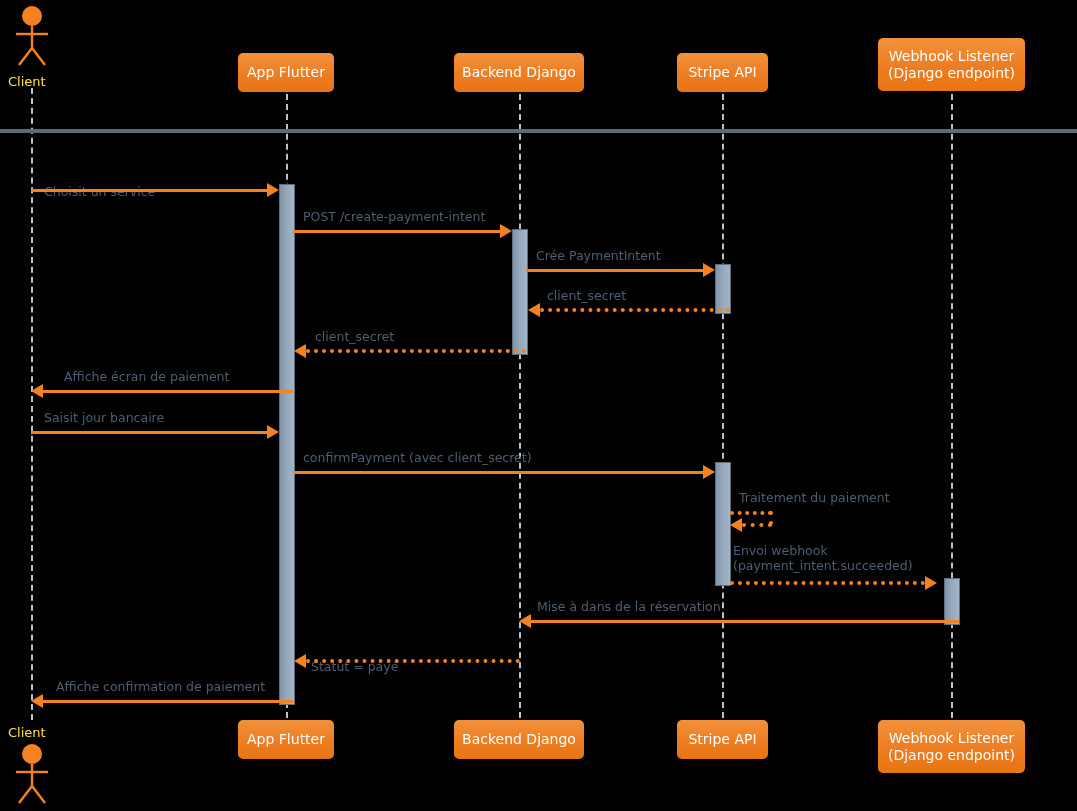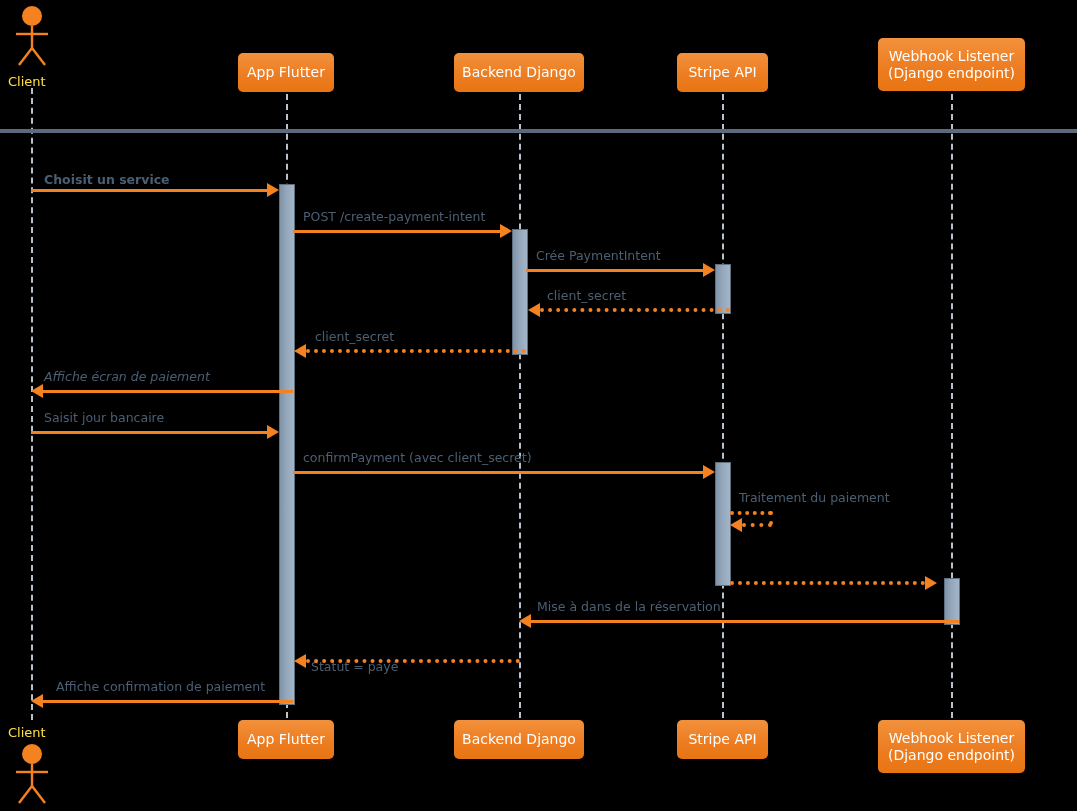--- a/index.html
+++ b/index.html
@@ -81,60 +81,64 @@
   </div>
 
   <div class="titlebar" style="top:129px;"></div>
 
   <div class="activation" style="left:279px;top:184px;height:519px;"></div>
   <div class="activation" style="left:512px;top:229px;height:124px;"></div>
   <div class="activation" style="left:715px;top:264px;height:48px;"></div>
   <div class="activation" style="left:715px;top:462px;height:122px;"></div>
   <div class="activation" style="left:944px;top:578px;height:45px;"></div>
 
-  <div class="msg-label" style="left:44px;top:172px;font-weight:bold;">Choisit un service</div>
+  <div class="msg-label" style="left:44px;top:184px;">Choisit un service</div>
   <div class="msg-line" style="left:31px;top:189px;width:240px;"></div>
   <div class="arrow arrow-r" style="left:267px;top:183px;"></div>
 
   <div class="msg-label" style="left:303px;top:209px;">POST /create-payment-intent</div>
   <div class="msg-line" style="left:293px;top:230px;width:214px;"></div>
   <div class="arrow arrow-r" style="left:500px;top:224px;"></div>
 
   <div class="msg-label" style="left:536px;top:248px;">Crée PaymentIntent</div>
   <div class="msg-line" style="left:526px;top:269px;width:184px;"></div>
   <div class="arrow arrow-r" style="left:703px;top:263px;"></div>
 
   <div class="msg-label" style="left:547px;top:288px;">client_secret</div>
   <div class="msg-dotted" style="left:540px;top:308px;width:190px;"></div>
   <div class="arrow arrow-l" style="left:528px;top:303px;"></div>
 
   <div class="msg-label" style="left:315px;top:329px;">client_secret</div>
   <div class="msg-dotted" style="left:306px;top:349px;width:220px;"></div>
   <div class="arrow arrow-l" style="left:294px;top:344px;"></div>
 
-  <div class="msg-label" style="left:44px;top:369px;font-style:italic;">Affiche écran de paiement</div>
+  <div class="msg-label" style="left:64px;top:369px;">Affiche écran de paiement</div>
   <div class="msg-line" style="left:43px;top:390px;width:250px;"></div>
   <div class="arrow arrow-l" style="left:31px;top:384px;"></div>
 
   <div class="msg-label" style="left:44px;top:410px;">Saisit jour bancaire</div>
   <div class="msg-line" style="left:31px;top:431px;width:240px;"></div>
   <div class="arrow arrow-r" style="left:267px;top:425px;"></div>
 
   <div class="msg-label" style="left:303px;top:450px;">confirmPayment (avec client_secret)</div>
   <div class="msg-line" style="left:293px;top:471px;width:417px;"></div>
   <div class="arrow arrow-r" style="left:703px;top:465px;"></div>
 
   <div class="msg-label" style="left:739px;top:490px;">Traitement du paiement</div>
   <div class="selfloop">
     <div class="sl-top" style="left:730px;top:511px;width:42px;"></div>
     <div class="sl-side" style="left:769px;top:511px;height:14px;"></div>
     <div class="sl-bot" style="left:742px;top:523px;width:30px;"></div>
   </div>
   <div class="arrow arrow-l" style="left:730px;top:518px;"></div>
 
+  <div class="msg-label" style="left:733px;top:543px;">
+    <div>Envoi webhook</div>
+    <div>(payment_intent.succeeded)</div>
+  </div>
   <div class="msg-dotted" style="left:730px;top:581px;width:195px;"></div>
   <div class="arrow arrow-r" style="left:925px;top:576px;"></div>
 
   <div class="msg-label" style="left:537px;top:599px;">Mise à dans de la réservation</div>
   <div class="msg-line" style="left:531px;top:620px;width:428px;"></div>
   <div class="arrow arrow-l" style="left:519px;top:614px;"></div>
 
   <div class="msg-label" style="left:311px;top:639px;margin-top:20px;">Statut = payé</div>
   <div class="msg-dotted" style="left:306px;top:659px;width:214px;"></div>
   <div class="arrow arrow-l" style="left:294px;top:654px;"></div>

